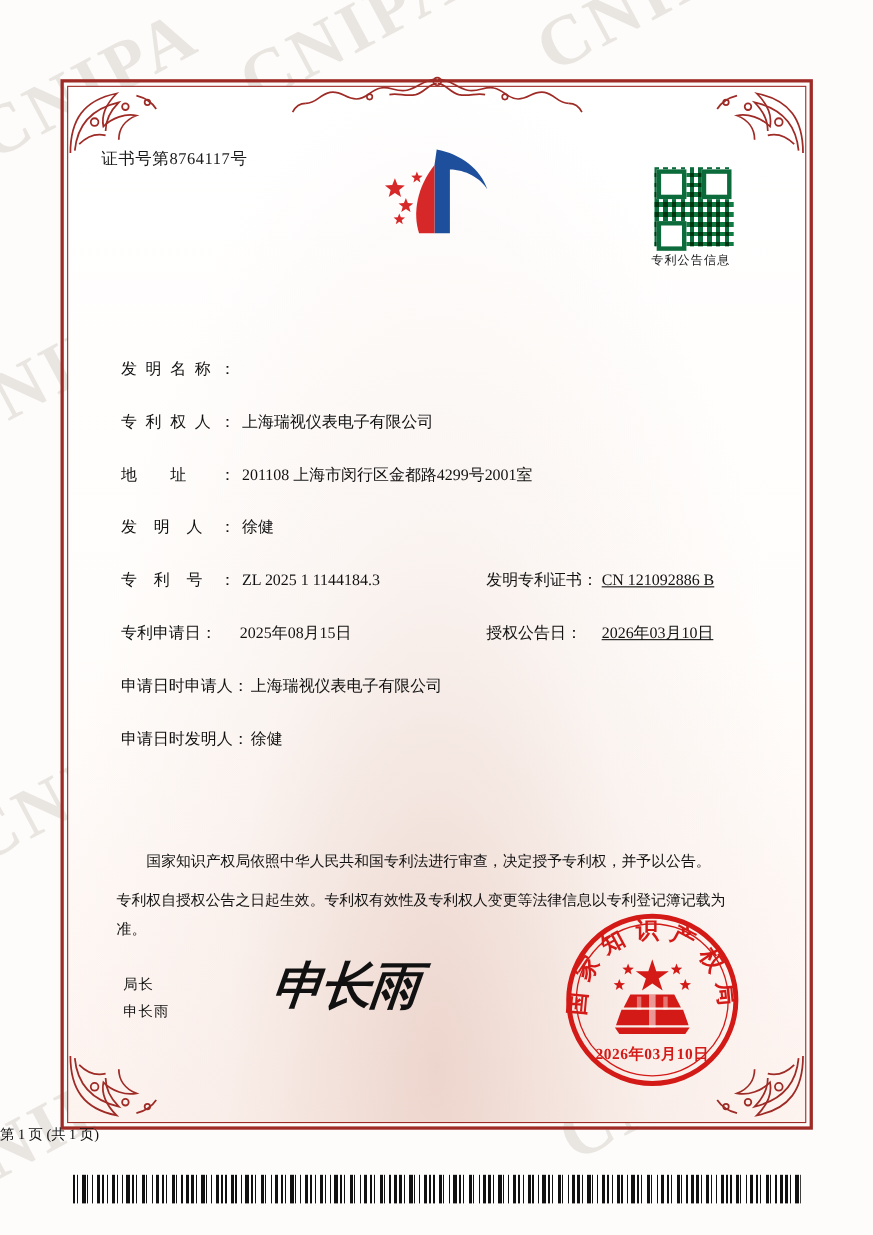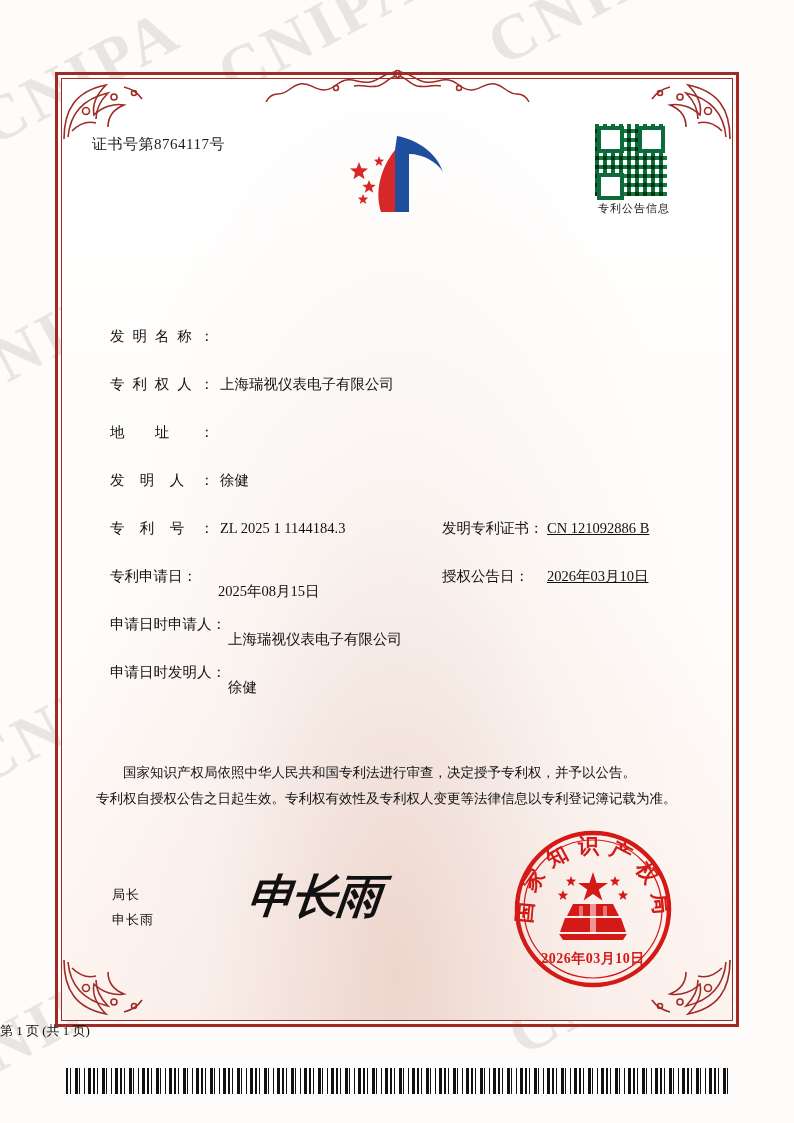--- a/index.html
+++ b/index.html
@@ -90,23 +90,23 @@
     color: #1a1a1a;
     letter-spacing: 0.5px;
   }
   .logo {
     position: absolute;
     left: 345px; top: 132px;
     width: 104px; height: 86px;
   }
   .qr-wrap {
     position: absolute;
-    left: 592px; top: 124px;
+    left: 592px; top: 152px;
     width: 78px;
-    text-align: right;
+    text-align: left;
   }
   .qr {
     width: 72px; height: 72px;
     margin: 0 auto;
     background-color: #fff;
     background-image:
       repeating-linear-gradient(90deg, #0b6b3a 0 4px, #ffffff 4px 8px),
       repeating-linear-gradient(0deg, #0f7a42 0 4px, rgba(255,255,255,0) 4px 9px);
     background-blend-mode: multiply;
     position: relative;
@@ -187,36 +187,36 @@
     white-space: nowrap;
     text-decoration: underline;
   }
   .f-label-wide {
     position: absolute;
     left: 0; top: 0;
     white-space: nowrap;
   }
   .f-value-wide {
     position: absolute;
-    left: 108px; top: 15px;
+    left: 108px; top: 0;
     white-space: nowrap;
     text-align: center;
   }
 
   
   .statement {
     position: absolute;
     left: 96px; top: 760px;
     width: 600px;
     font-size: 13.5px;
     line-height: 26px;
     color: #111;
     text-align: left;
   }
-  .statement p { margin: 0; }
+  .statement p { margin: 10px; }
   .statement .indent { text-indent: 27px; }
 
   
   .sig-label {
     position: absolute;
     left: 112px; top: 882px;
     font-size: 13px;
     line-height: 25px;
     color: #111;
     letter-spacing: 1px;
@@ -395,20 +395,21 @@
         </span>
       <span class="f-value">上海瑞视仪表电子有限公司</span>
     </div>
 
     <div class="field-row">
       <span class="f-label spread">
           <span>地</span>
           <span>址</span>
           <span>：</span>
         </span>
+      <span class="f-value">201108 上海市闵行区金都路4299号2001室</span>
     </div>
 
     <div class="field-row">
       <span class="f-label spread">
           <span>发</span>
           <span>明</span>
           <span>人</span>
           <span>：</span>
         </span>
       <span class="f-value">徐健</span>

